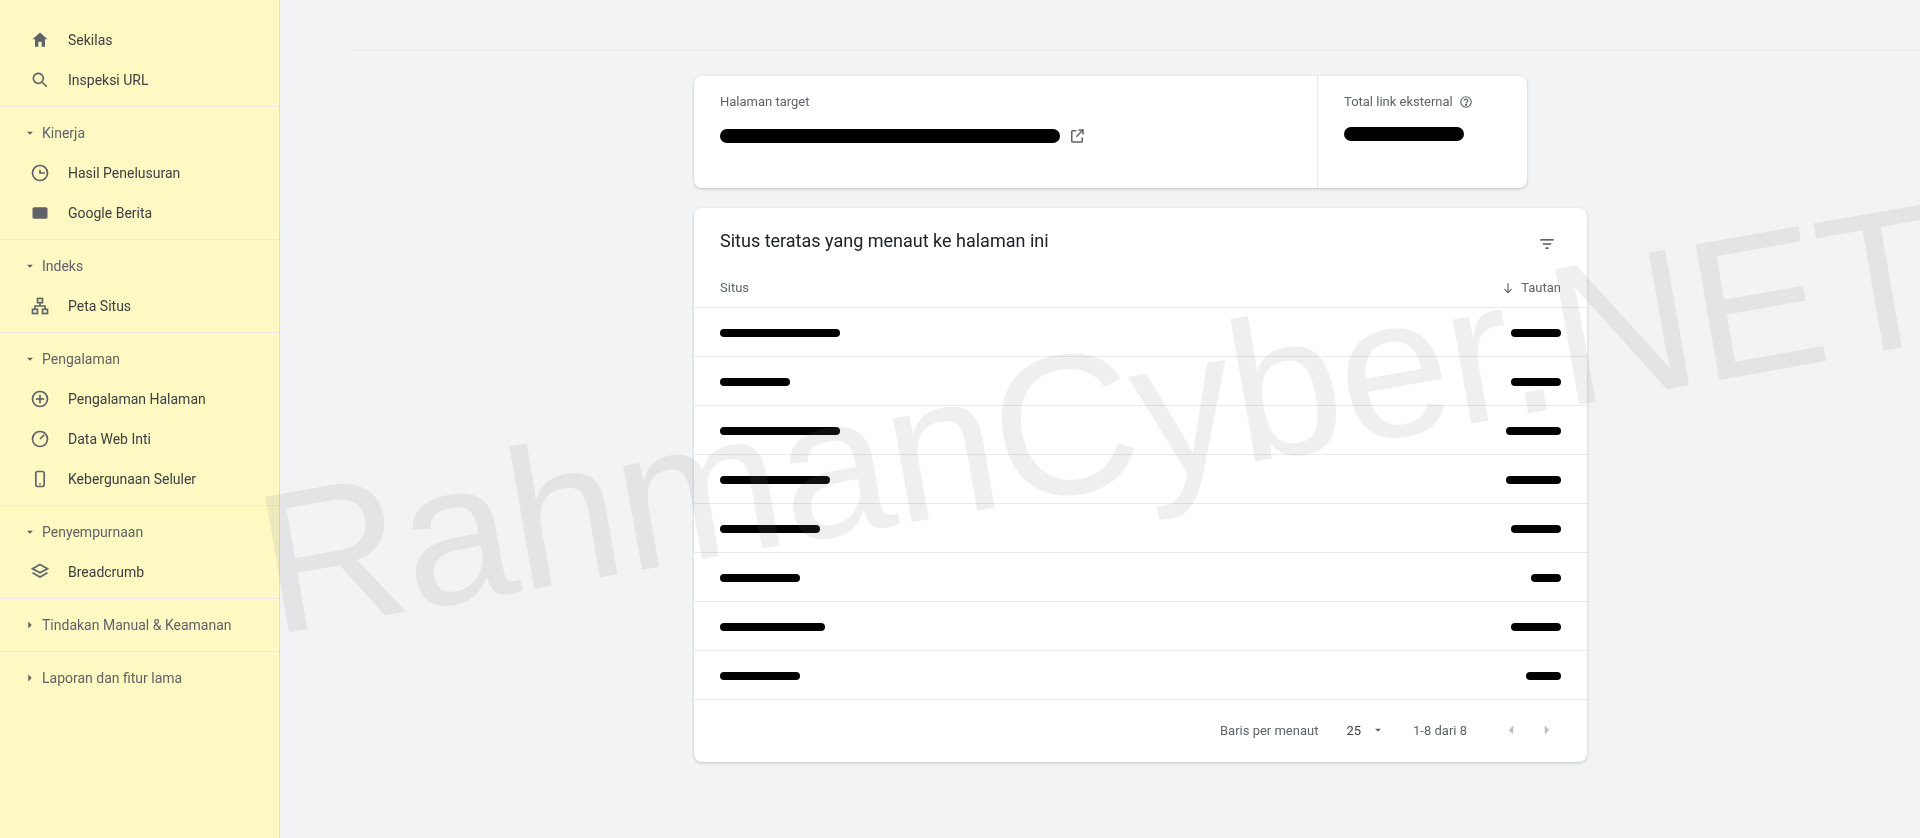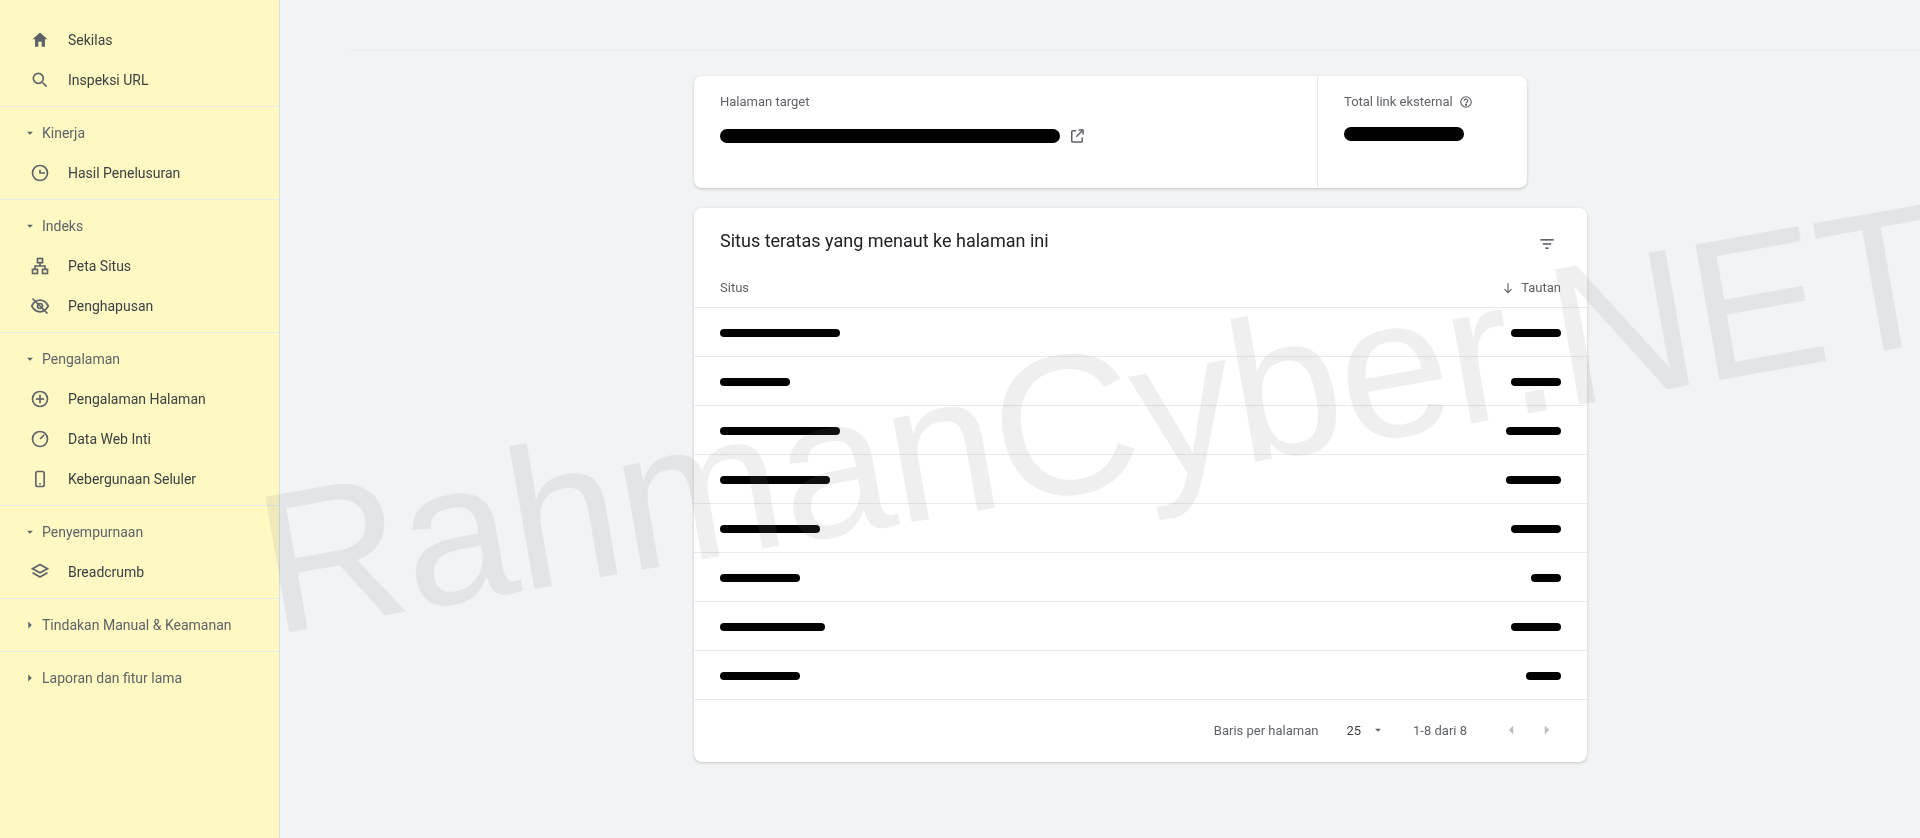--- a/index.html
+++ b/index.html
@@ -269,20 +269,28 @@
     </div>
     <div class="sidebar-item">
       <span class="icon">
         <svg width="20" height="20" viewBox="0 0 24 24" fill="none" stroke="currentColor" stroke-width="2">
             <circle cx="12" cy="12" r="9"></circle>
             <path d="M12 8v4h6"></path>
           </svg>
       </span>
       <span class="label">Hasil Penelusuran</span>
     </div>
+    <div class="sidebar-item">
+      <span class="icon">
+        <svg width="20" height="20" viewBox="0 0 24 24" fill="currentColor">
+            <rect x="3" y="5" width="18" height="14" rx="2"></rect>
+          </svg>
+      </span>
+      <span class="label">Google Berita</span>
+    </div>
 
     <div class="sidebar-divider"></div>
 
     <div class="sidebar-section-header">
       <span class="chev">
         <svg width="14" height="14" viewBox="0 0 24 24" fill="currentColor">
             <path d="M7 10l5 5 5-5z"></path>
           </svg>
       </span>
       <span>Indeks</span>
@@ -290,30 +298,20 @@
     <div class="sidebar-item">
       <span class="icon">
         <svg width="20" height="20" viewBox="0 0 24 24" fill="none" stroke="currentColor" stroke-width="2">
             <rect x="9" y="3" width="6" height="5"></rect>
             <rect x="3" y="16" width="6" height="5"></rect>
             <rect x="15" y="16" width="6" height="5"></rect>
             <path d="M12 8v4M12 12H6v4M12 12h6v4"></path>
           </svg>
       </span>
       <span class="label">Peta Situs</span>
-    </div>
-    <div class="sidebar-item">
-      <span class="icon">
-        <svg width="20" height="20" viewBox="0 0 24 24" fill="none" stroke="currentColor" stroke-width="2">
-            <path d="M2 12s4-7 10-7 10 7 10 7-4 7-10 7S2 12 2 12z"></path>
-            <circle cx="12" cy="12" r="3"></circle>
-            <line x1="3" y1="3" x2="21" y2="21"></line>
-          </svg>
-      </span>
-      <span class="label">Penghapusan</span>
     </div>
 
     <div class="sidebar-divider"></div>
 
     <div class="sidebar-section-header">
       <span class="chev">
         <svg width="14" height="14" viewBox="0 0 24 24" fill="currentColor">
             <path d="M7 10l5 5 5-5z"></path>
           </svg>
       </span>
@@ -483,21 +481,21 @@
           <div class="cell-left"><span class="redact" style="width:105px"></span></div>
           <div class="cell-right"><span class="redact" style="width:50px"></span></div>
         </div>
         <div class="table-row">
           <div class="cell-left"><span class="redact" style="width:80px"></span></div>
           <div class="cell-right"><span class="redact" style="width:35px"></span></div>
         </div>
       </div>
 
     <div class="table-footer">
-      <span>Baris per halaman</span>
+      <span>Baris per menaut</span>
       <div class="rows-select">
         <span class="rows-val">25</span>
         <span>
           <svg width="14" height="14" viewBox="0 0 24 24" fill="#5f6368">
               <path d="M7 10l5 5 5-5z"></path>
             </svg>
         </span>
       </div>
       <span>1-8 dari 8</span>
       <div class="pager">

